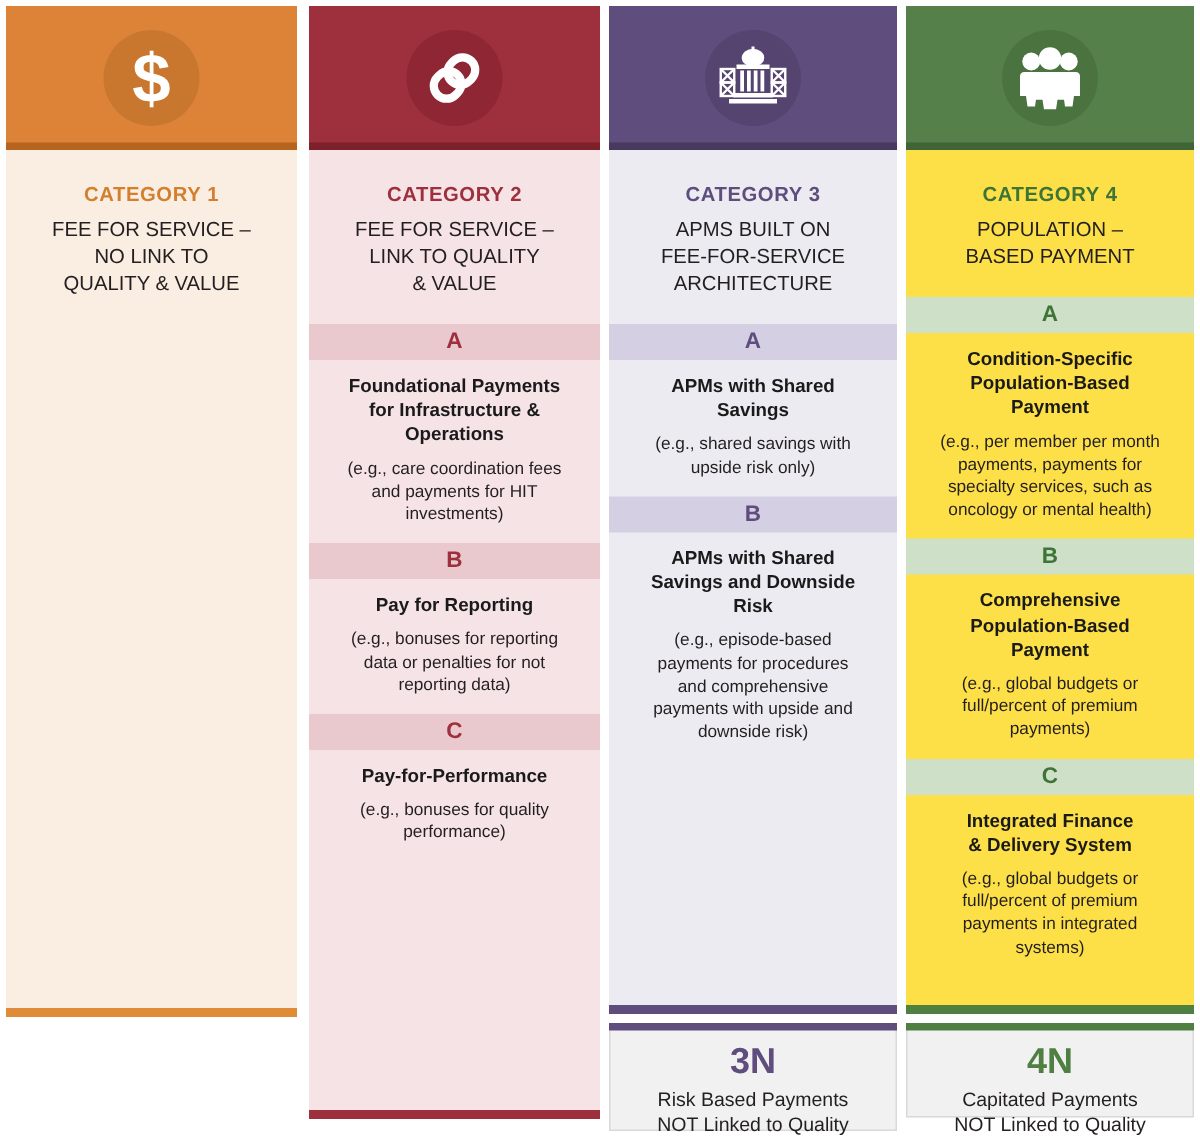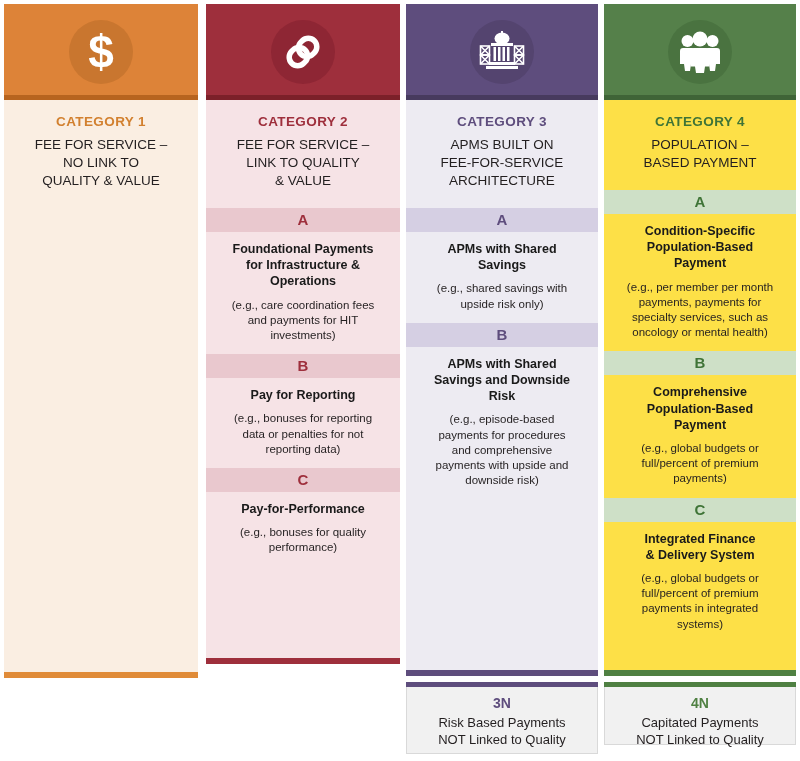--- a/index.html
+++ b/index.html
@@ -31,21 +31,21 @@
   }
   .icon-circle svg{display:block;}
   .dollar{
     color:#fff;font-size:46px;font-weight:bold;line-height:1;
     font-family:"Liberation Sans", sans-serif;
   }
 
   .body{flex:1 1 auto;display:flex;flex-direction:column;}
   .cat-title{
     text-align:center;font-size:13.5px;font-weight:bold;
-    letter-spacing:.4px;padding-top:14px;padding-bottom:7px;
+    letter-spacing:.4px;padding-top:22px;padding-bottom:7px;
   }
   .cat-sub{
     text-align:center;font-size:13.5px;color:#231f20;
     line-height:1.33;padding:0 8px 18px;white-space:pre-line;
   }
 
   .band{
     text-align:center;font-size:15px;font-weight:bold;
     padding:3px 0 4px;
   }
@@ -58,21 +58,21 @@
     line-height:1.32;padding:8px 12px 11px;
   }
   .bottombar{height:6px;}
 
   .nbox{
     position:absolute;background:#f1f1f1;
     border:1px solid #d9d9d9;box-sizing:border-box;
   }
   .nbox .ntop{height:5px;margin:-1px -1px 0 -1px;}
   .n-code{
-    text-align:center;font-size:14px;font-weight:bold;
+    text-align:center;font-size:24px;font-weight:bold;
     padding-top:9px;line-height:1;
   }
   .n-text{
     text-align:center;font-size:13px;color:#231f20;
     line-height:1.3;padding:5px 6px 8px;white-space:pre-line;
   }
 </style>
 </head>
 <body>
 
@@ -87,21 +87,21 @@
     </div>
     <div class="body" style="background: rgb(250, 238, 226);">
       <div class="cat-title" style="color: rgb(210, 128, 47);">CATEGORY 1</div>
       <div class="cat-sub">FEE FOR SERVICE –
 NO LINK TO
 QUALITY &amp; VALUE</div>
     </div>
     <div class="bottombar" style="background: rgb(224, 139, 56);"></div>
   </div>
 
-  <div class="col col-2" id="col2" style="height:660px;justify-content:center;">
+  <div class="col col-2" id="col2" style="height:742px;justify-content:center;">
     <div class="header" style="background: rgb(158, 47, 60);">
       <div class="stripe" style="background: rgb(124, 32, 41);"></div>
       <div class="icon-circle" style="background: rgb(142, 38, 52);">
         <svg width="46" height="46" viewBox="0 0 46 46" aria-hidden="true">
           <g transform="rotate(-45 23 23)" fill="none" stroke="#ffffff" stroke-width="5.5" stroke-linecap="round">
             <rect x="7" y="14.5" width="19" height="17" rx="8.5"></rect>
             <rect x="20" y="14.5" width="19" height="17" rx="8.5"></rect>
           </g>
         </svg>
       </div>

